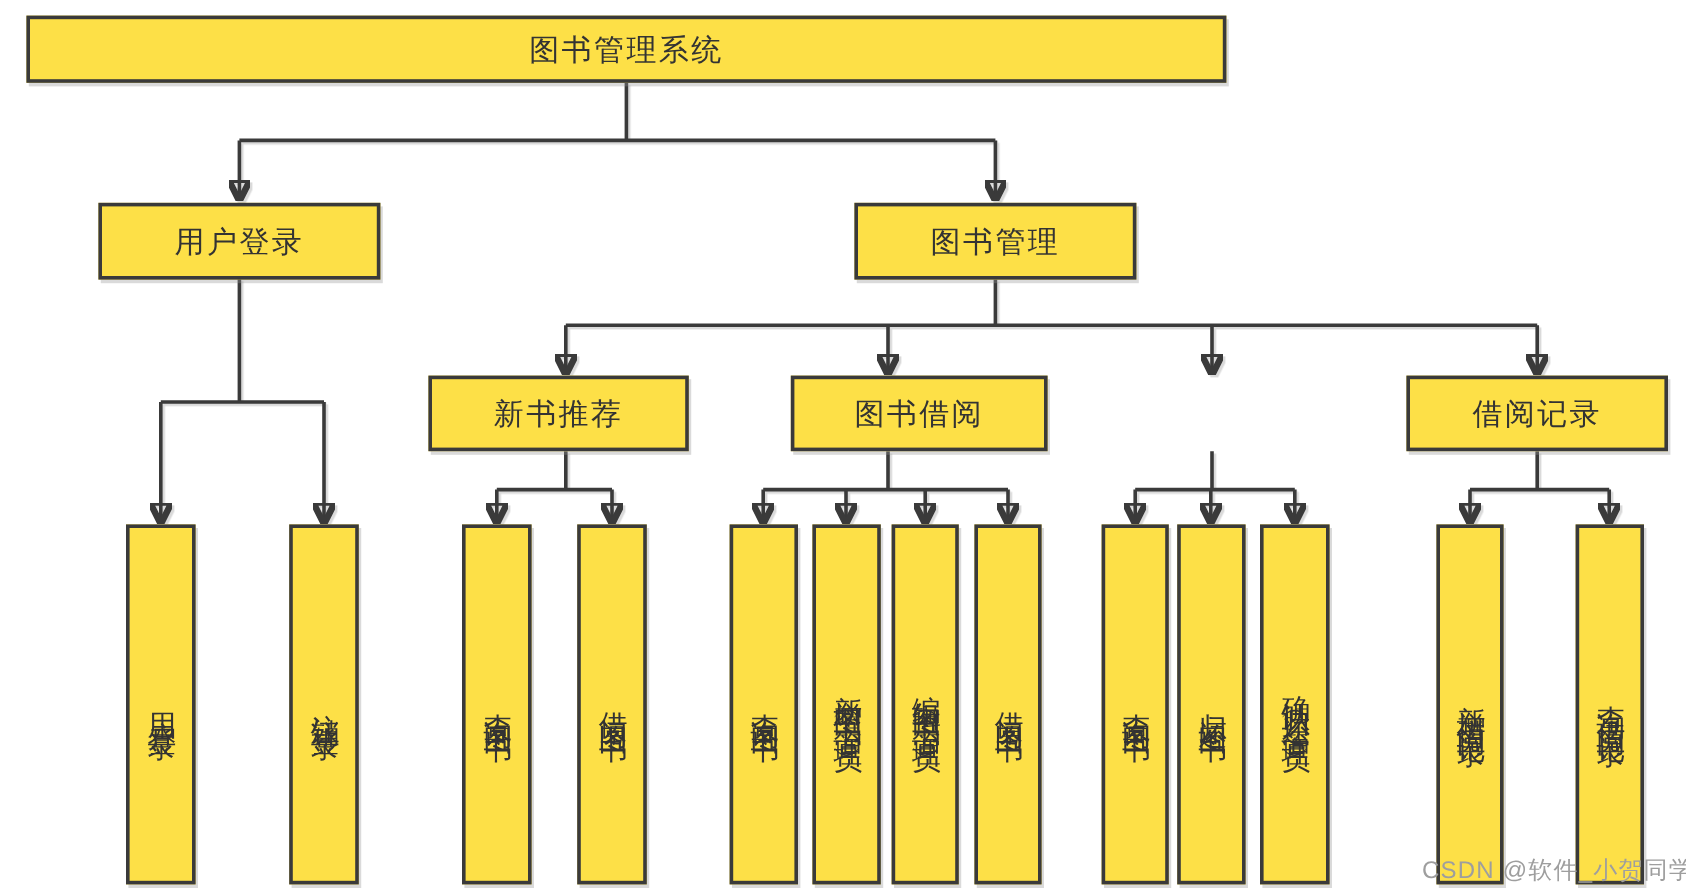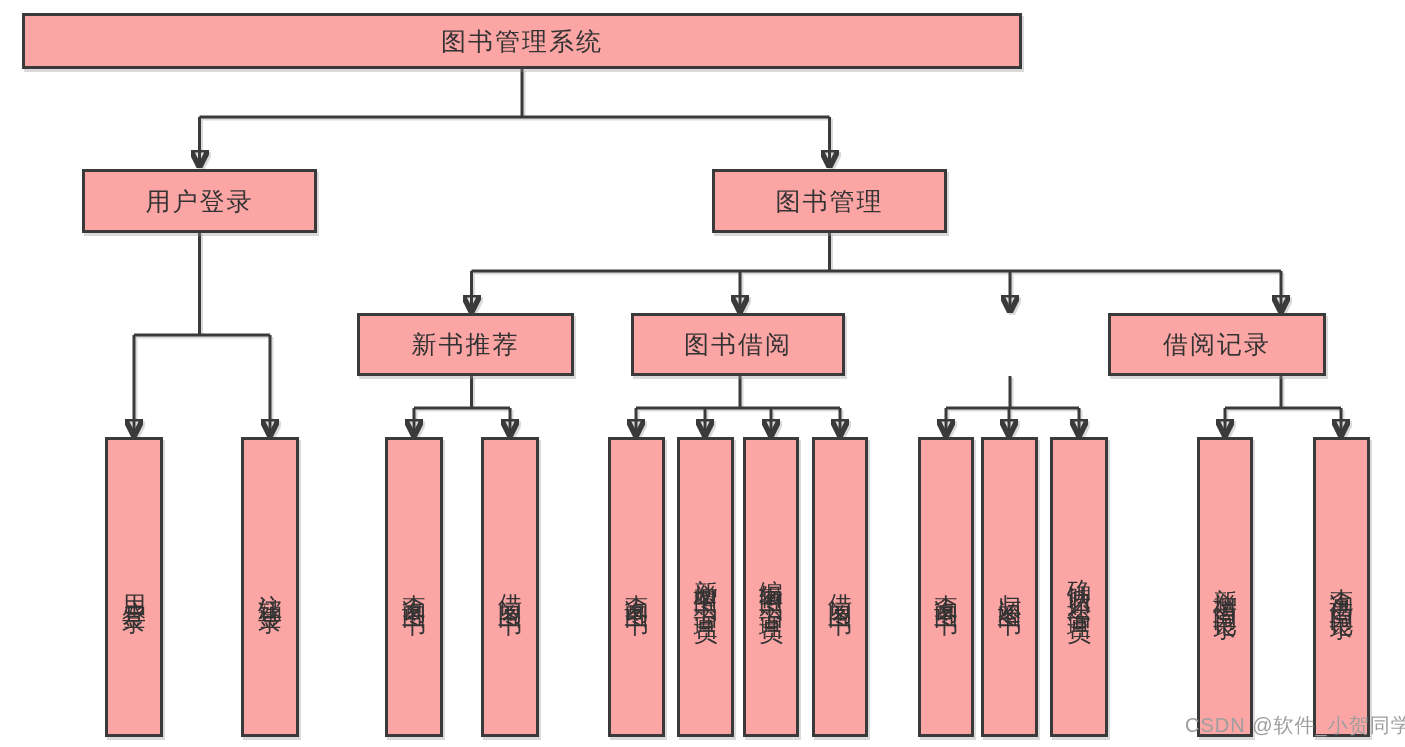--- a/index.html
+++ b/index.html
@@ -19,21 +19,21 @@
   }
   svg.connectors{
     position:absolute;left:0;top:0;width:1405px;height:747px;
     filter:drop-shadow(2px 2px 0 rgba(150,150,150,0.35));
   }
   svg.connectors path, svg.connectors line{
     stroke:var(--line);stroke-width:3;fill:none;
   }
   .node{
     position:absolute;
-    background:#fca5a5;
+    background:#fde047;
     border:3px solid var(--line);
     box-sizing:border-box;
     display:flex;align-items:center;justify-content:center;
     box-shadow:2px 3px 0 rgba(150,150,150,0.35);
     text-align:center;
   }
   .node .lbl{
     font-size:25px;
     letter-spacing:2px;
     color:var(--text);
@@ -110,24 +110,24 @@
   <div class="node" style="left:82px;top:169px;width:235px;height:64px">
     <span class="lbl">用户登录</span>
   </div>
   <div class="node" style="left:712px;top:169px;width:235px;height:64px">
     <span class="lbl">图书管理</span>
   </div>
 
   <div class="node" style="left:357px;top:313px;width:217px;height:63px">
     <span class="lbl">新书推荐</span>
   </div>
-  <div class="node" style="left:631px;top:313px;width:214px;height:63px">
+  <div class="node" style="left:659px;top:313px;width:214px;height:63px">
     <span class="lbl">图书借阅</span>
   </div>
-  <div class="node" style="left:1108px;top:313px;width:218px;height:63px">
+  <div class="node" style="left:1172px;top:313px;width:218px;height:63px">
     <span class="lbl">借阅记录</span>
   </div>
 
   <div class="node" style="left:105px;top:437px;width:58px;height:300px">
     <span class="vtext">用户登录</span>
   </div>
   <div class="node" style="left:241px;top:437px;width:58px;height:300px">
     <span class="vtext">注销登录</span>
   </div>
 

